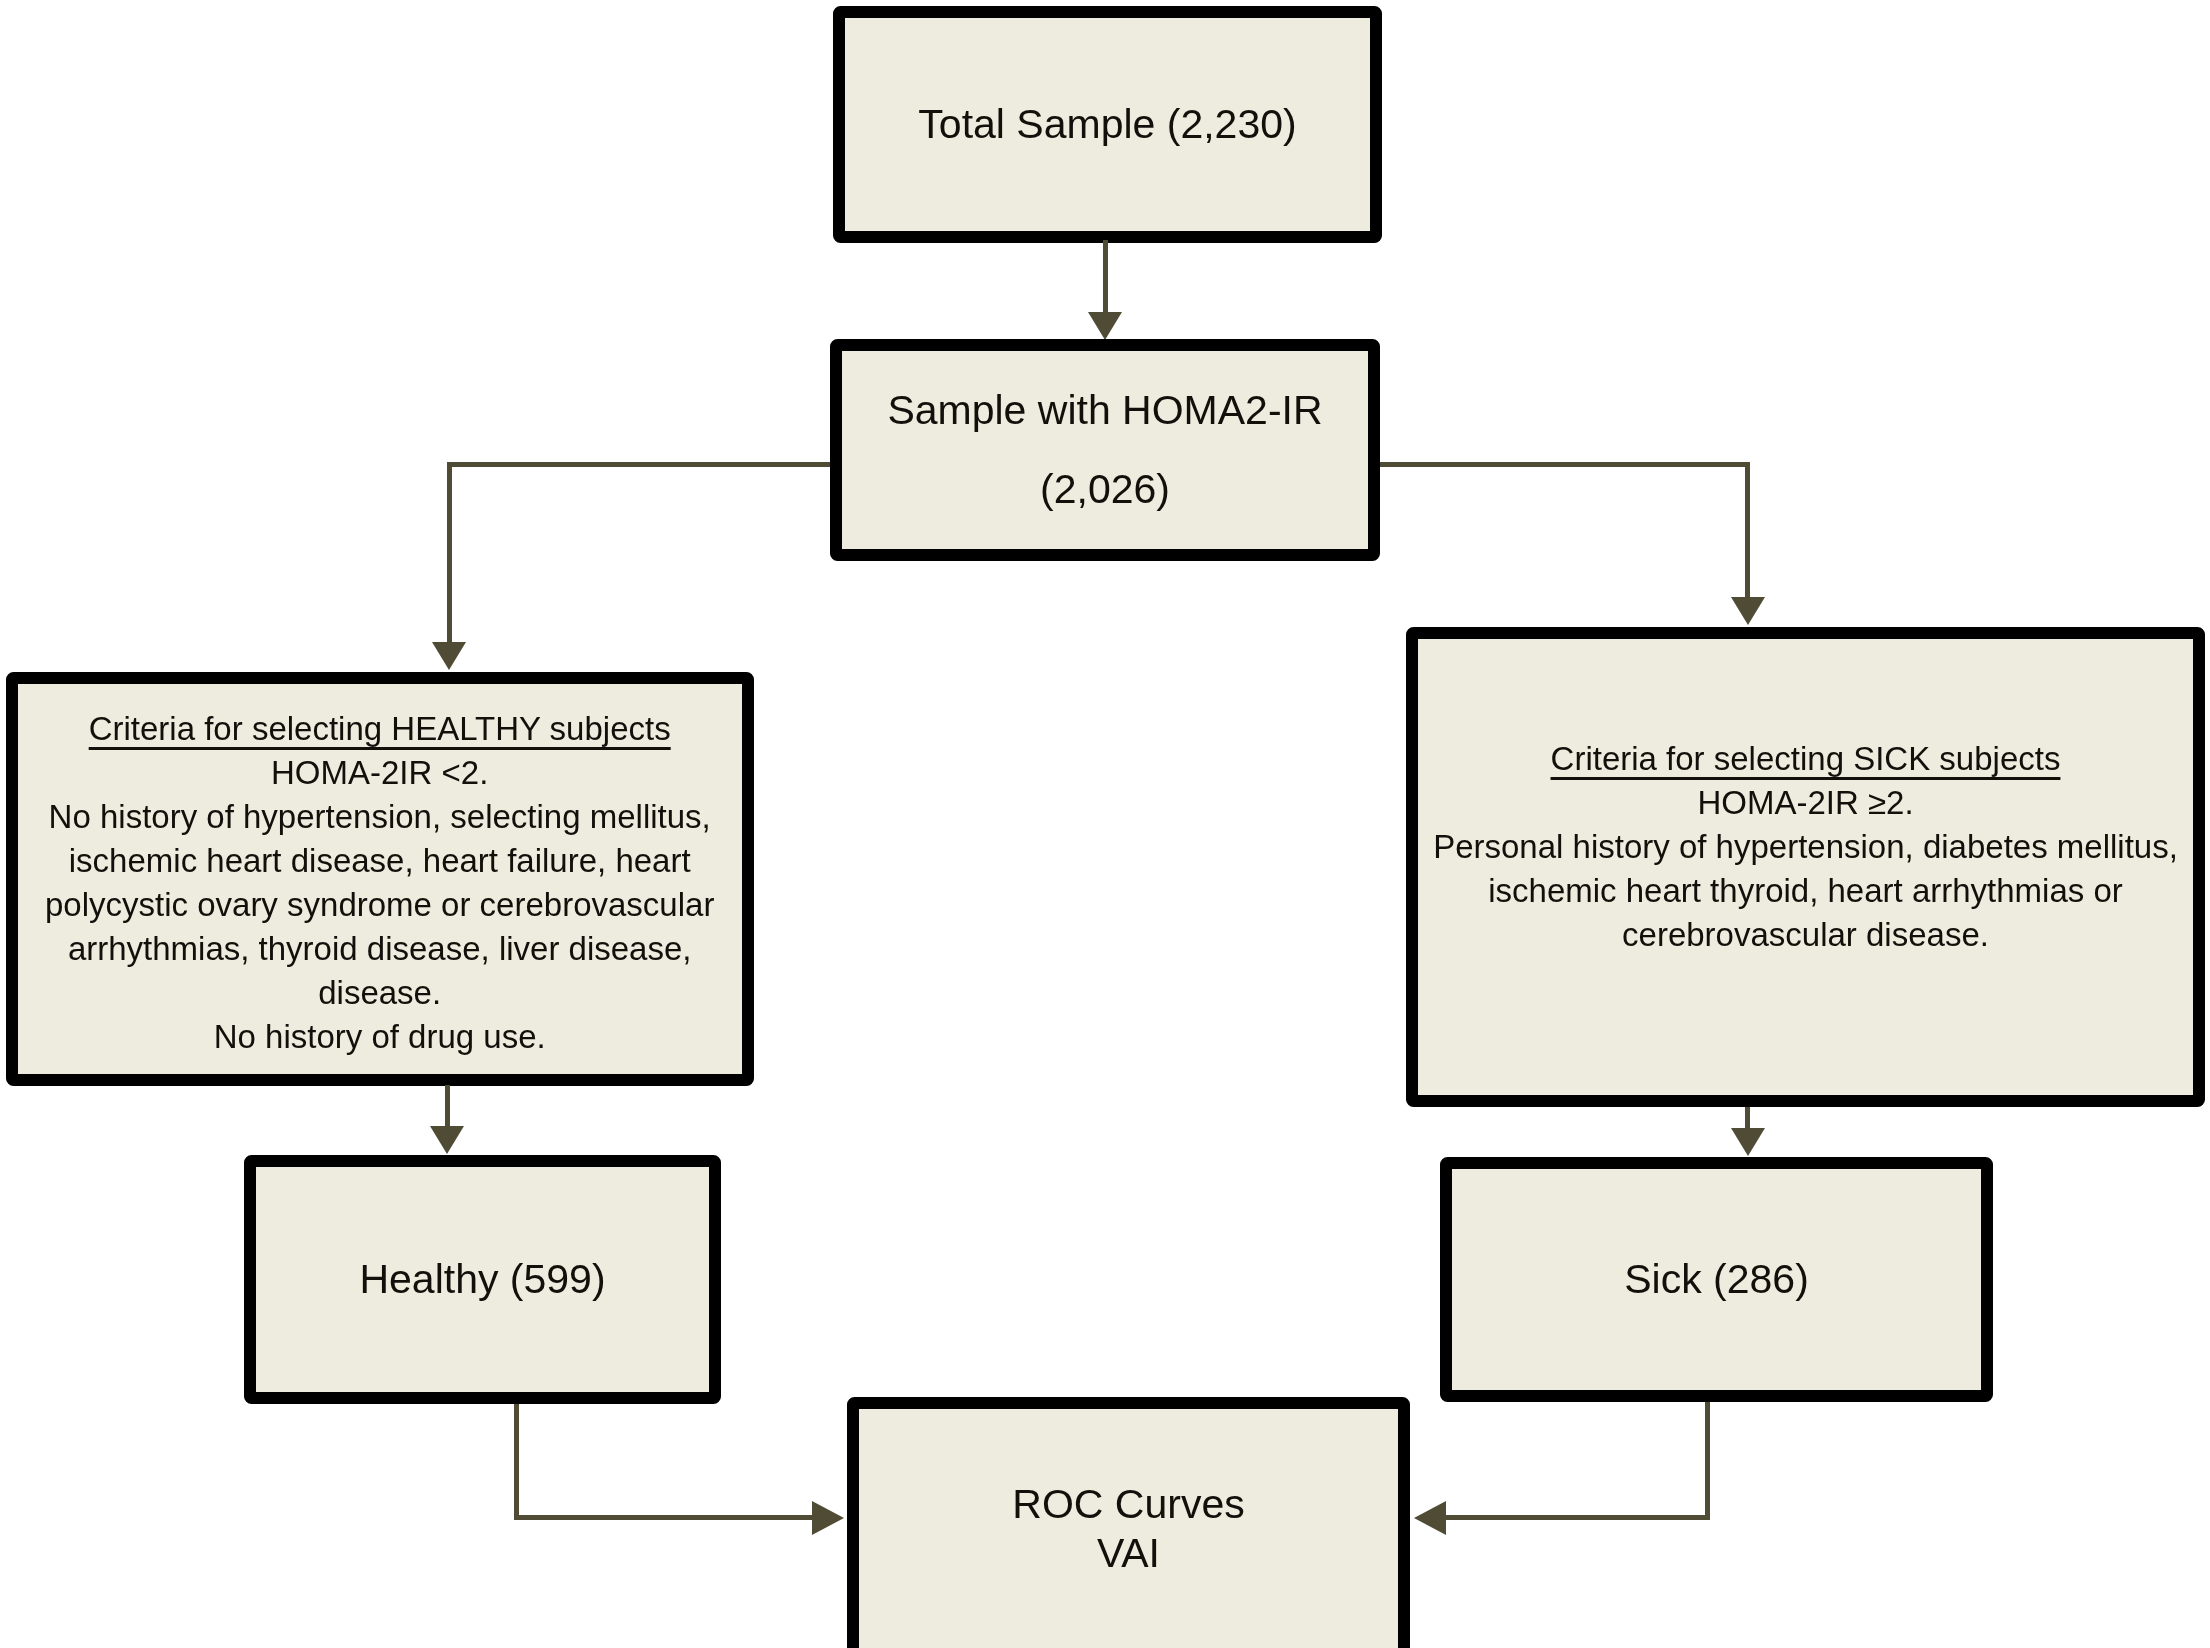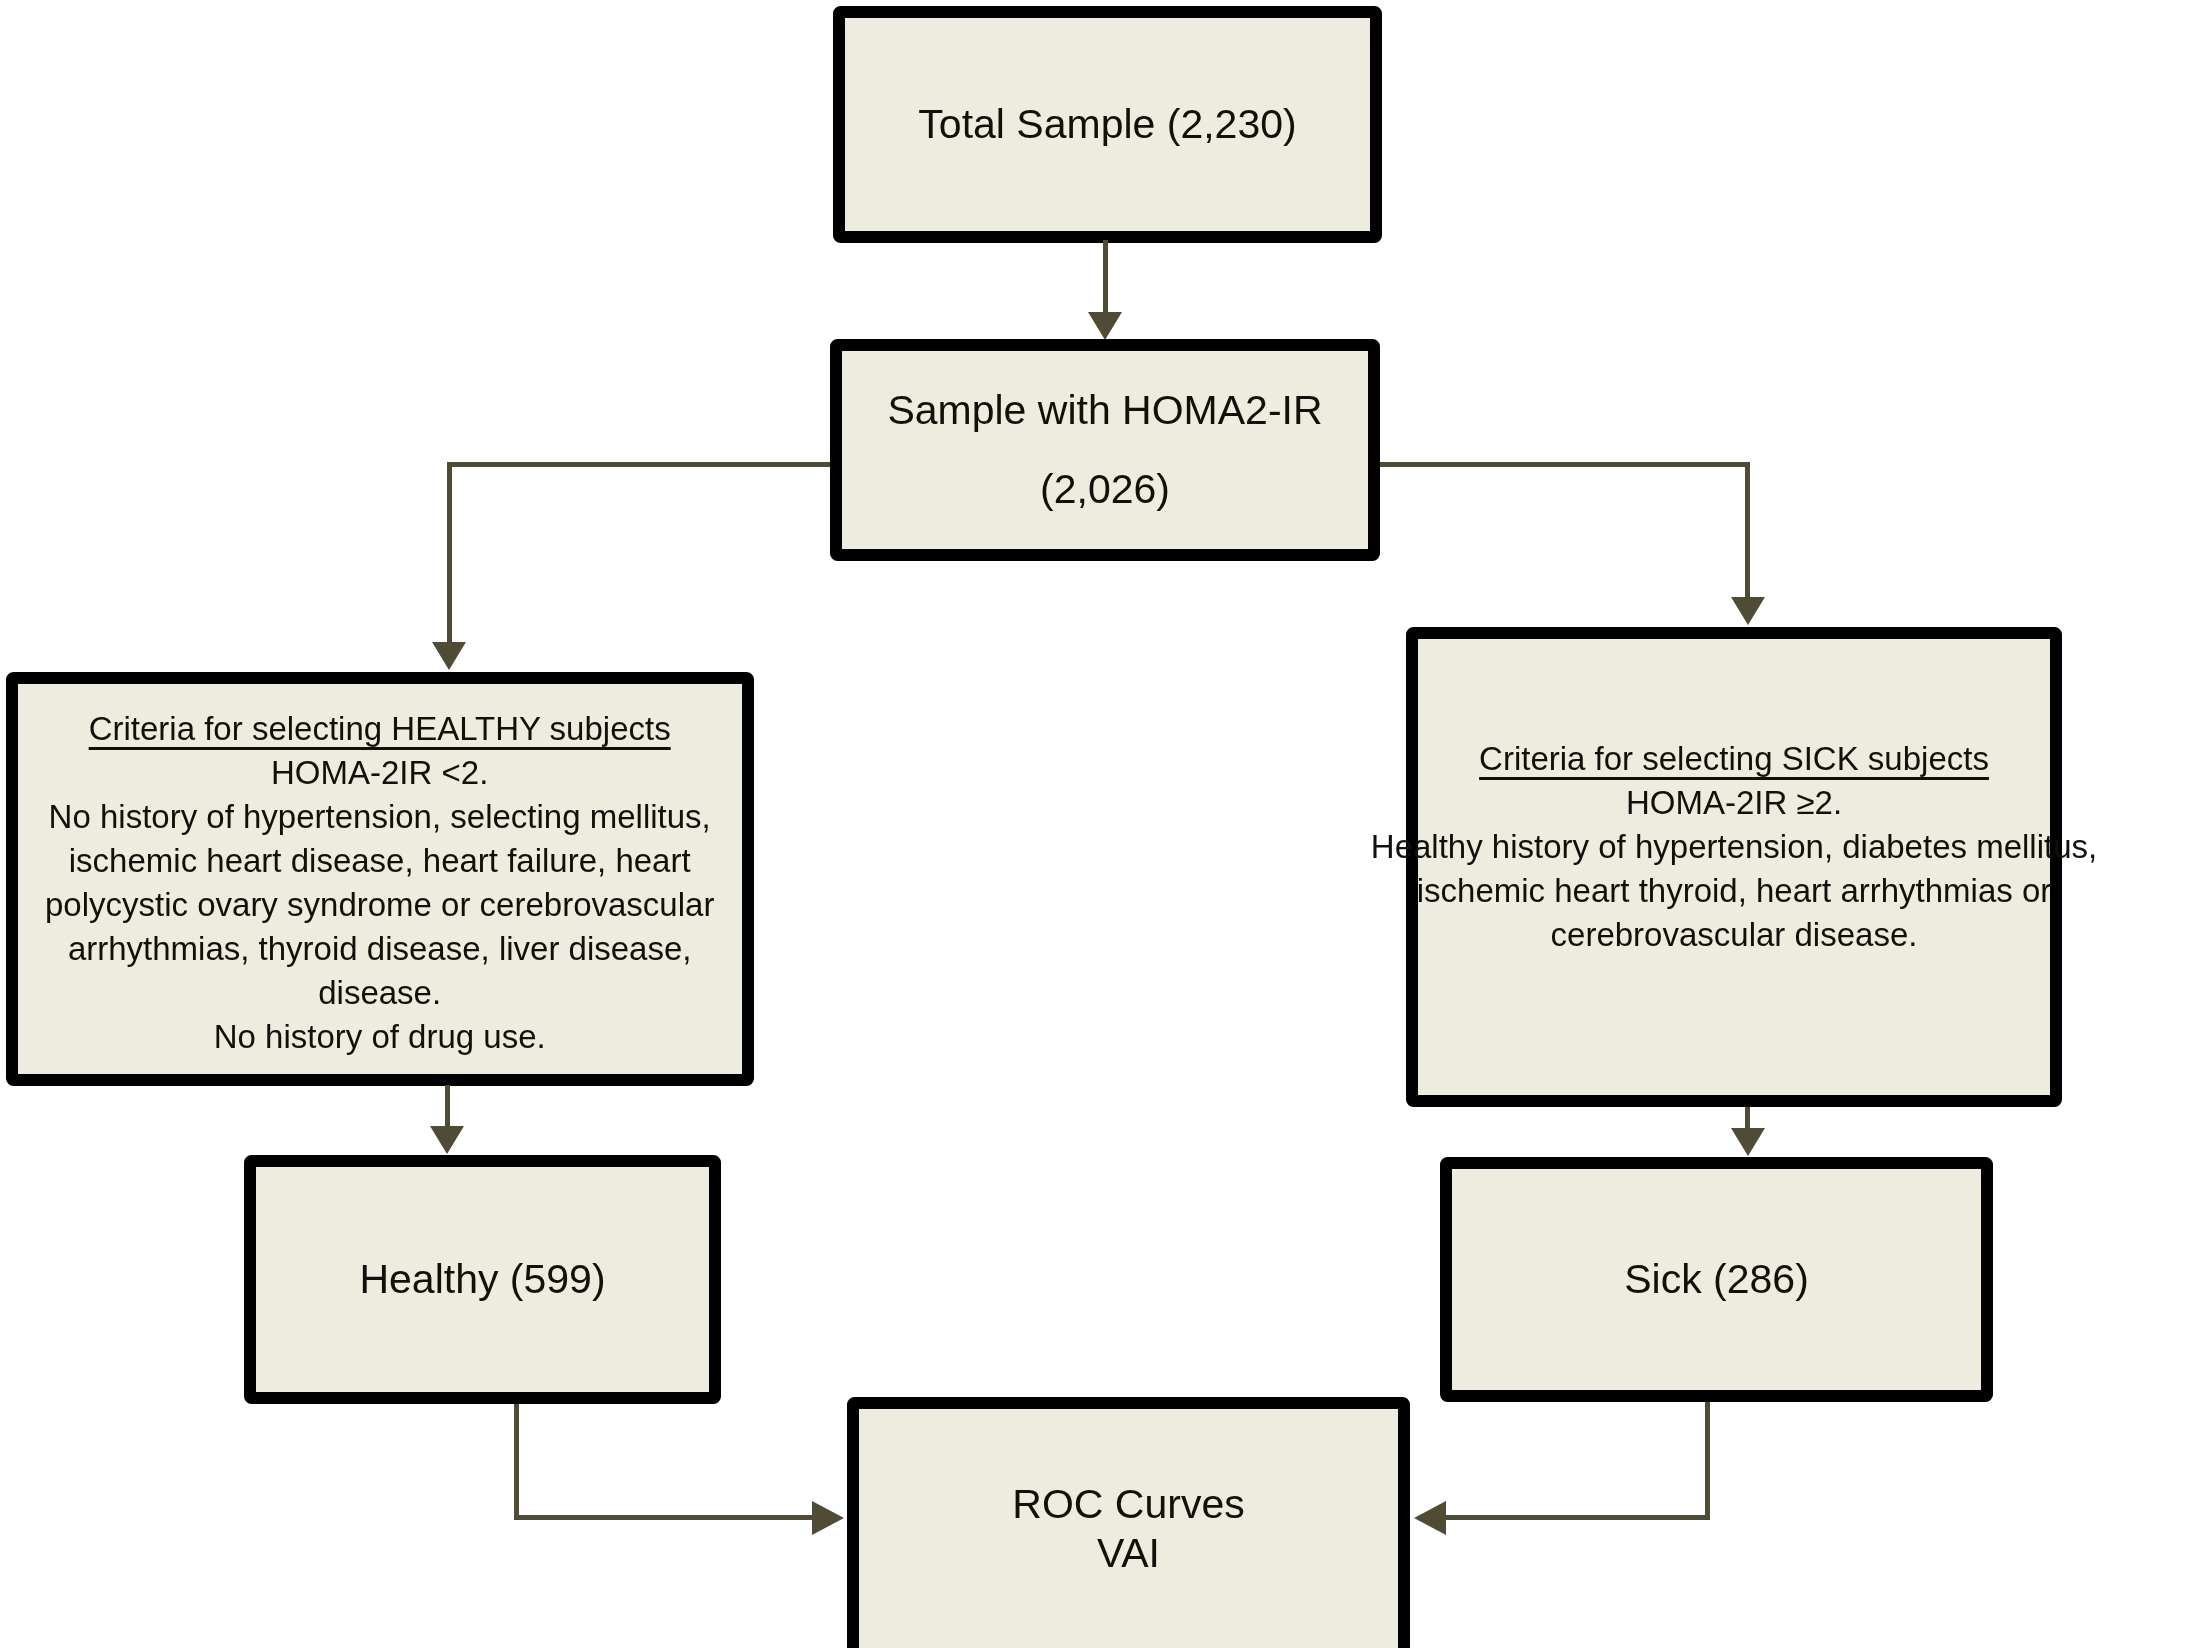--- a/index.html
+++ b/index.html
@@ -105,24 +105,24 @@
     <span class="line underline">Criteria for selecting HEALTHY subjects</span>
     <span class="line">HOMA-2IR &lt;2.</span>
     <span class="line">No history of hypertension, selecting mellitus,</span>
     <span class="line">ischemic heart disease, heart failure, heart</span>
     <span class="line">polycystic ovary syndrome or cerebrovascular</span>
     <span class="line">arrhythmias, thyroid disease, liver disease,</span>
     <span class="line">disease.</span>
     <span class="line">No history of drug use.</span>
   </div>
 
-  <div class="node criteria-node" style="left:1406px; top:627px; width:656px; height:480px; padding-top:98px;">
+  <div class="node criteria-node" style="left:1406px; top:627px; width:799px; height:480px; padding-top:98px;">
     <span class="line underline">Criteria for selecting SICK subjects</span>
     <span class="line">HOMA-2IR ≥2.</span>
-    <span class="line">Healthy history of hypertension, diabetes mellitus,</span>
+    <span class="line">Personal history of hypertension, diabetes mellitus,</span>
     <span class="line">ischemic heart thyroid, heart arrhythmias or</span>
     <span class="line">cerebrovascular disease.</span>
   </div>
 
   <div class="seg" style="left:445px; top:1085px; width:4.7px; height:43px;"></div>
   <div class="head-down" style="left:430px; top:1126px;"></div>
 
   <div class="seg" style="left:1745px; top:1107px; width:4.7px; height:23px;"></div>
   <div class="head-down" style="left:1731px; top:1128px;"></div>
 

